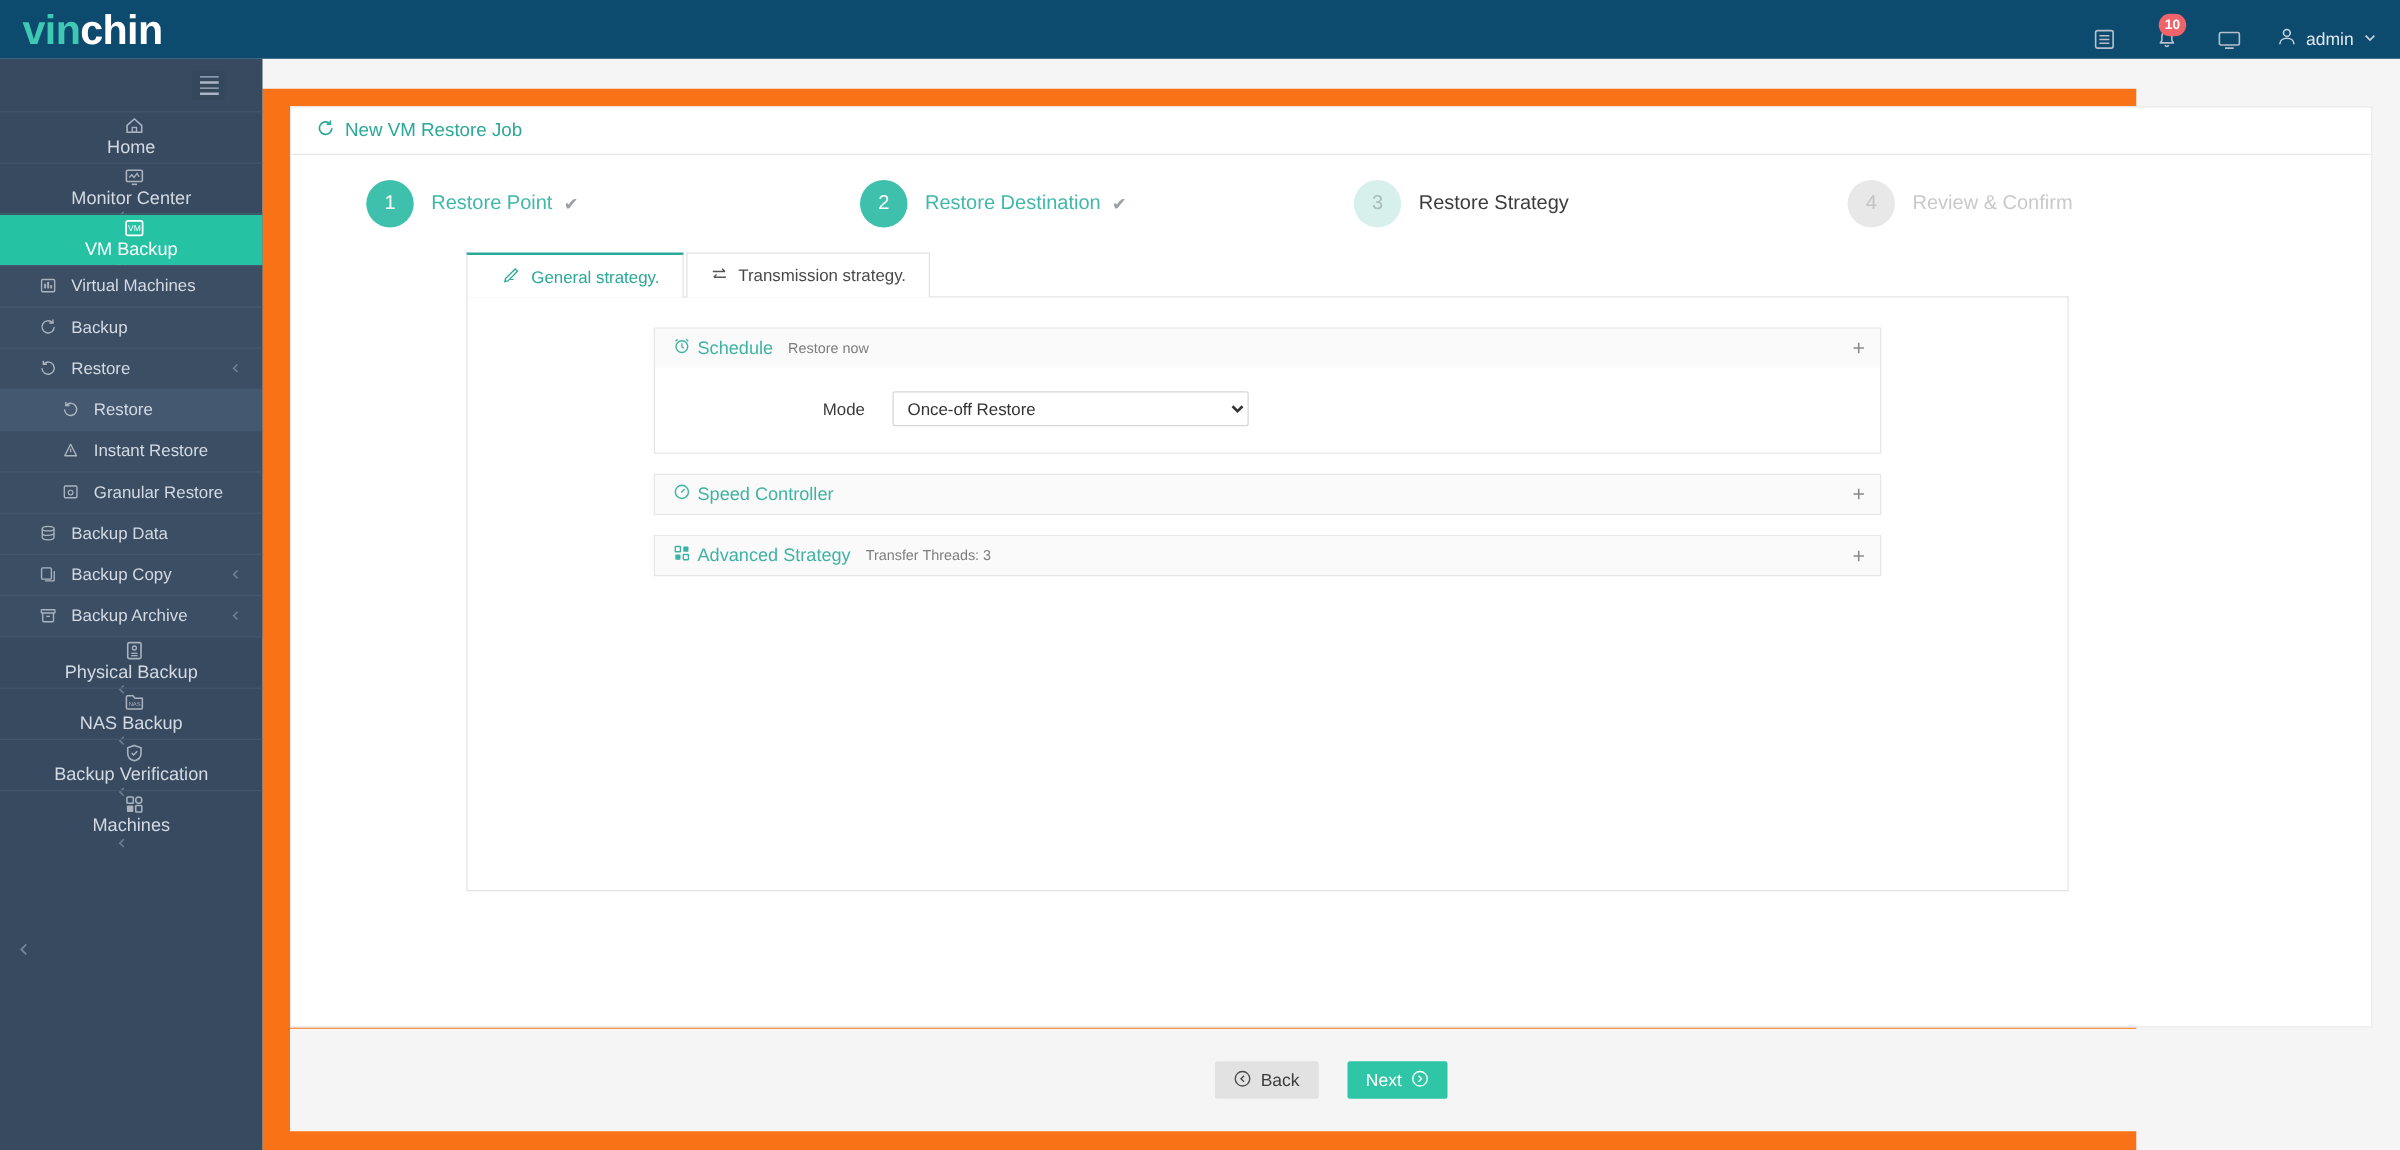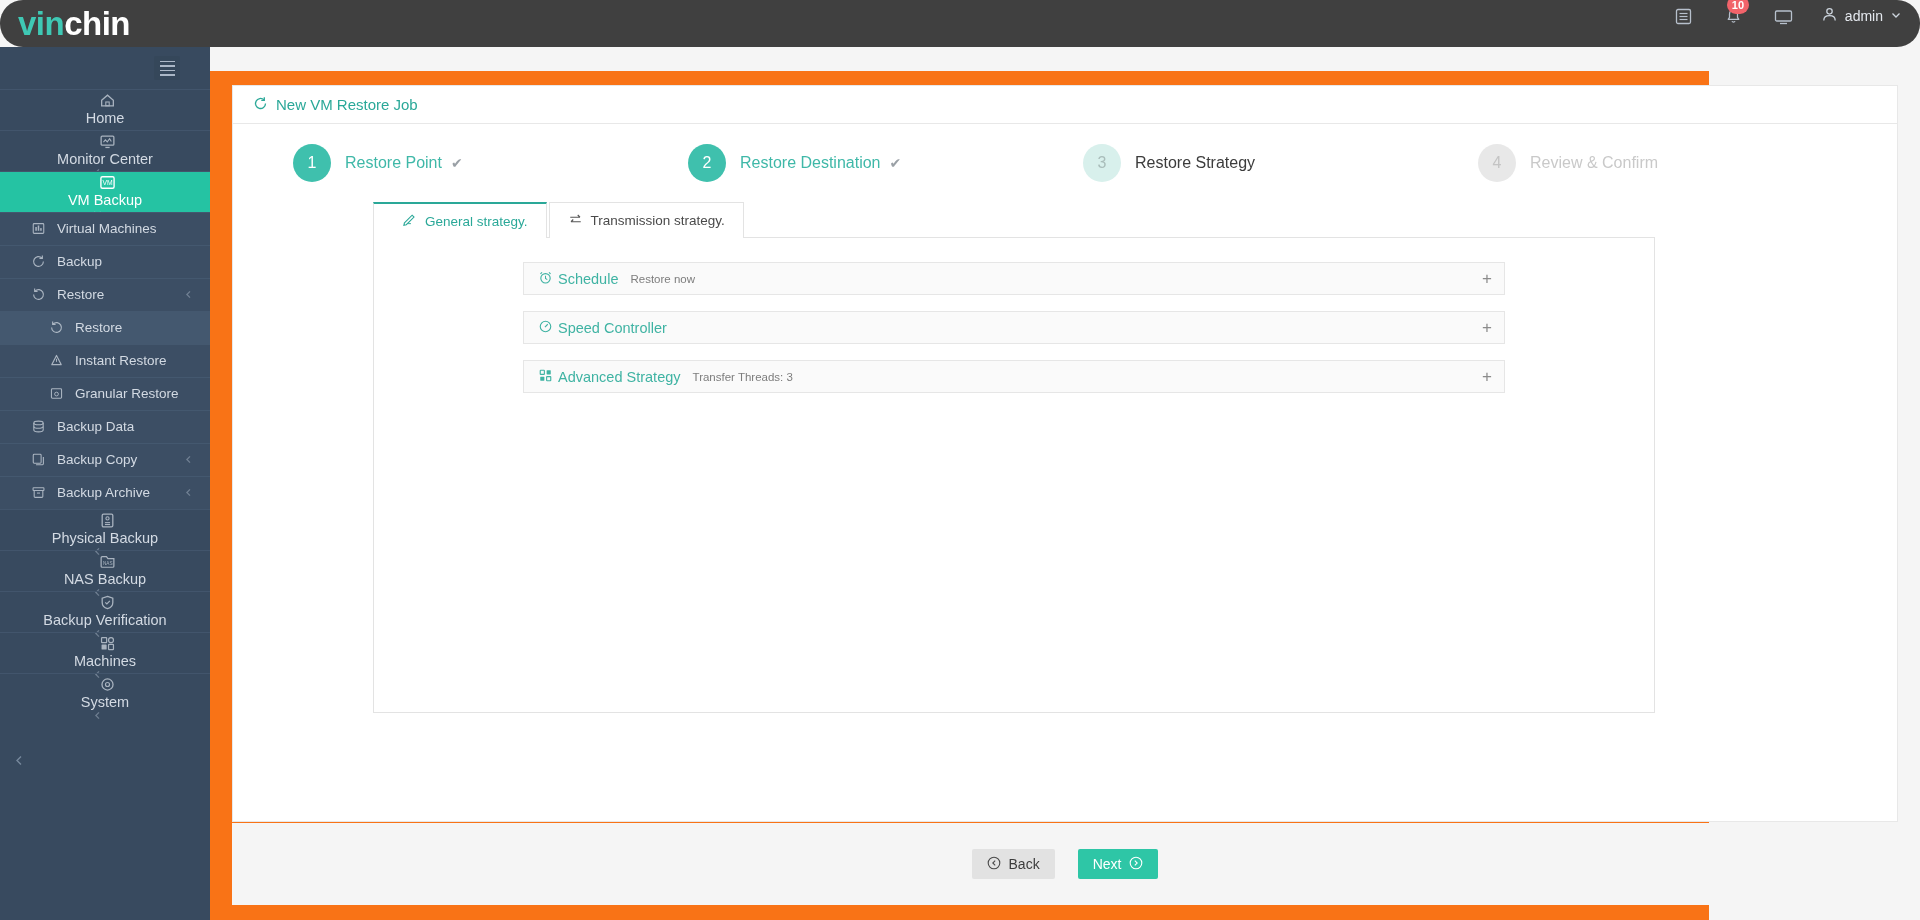--- a/index.html
+++ b/index.html
@@ -8,24 +8,23 @@
     width: 1920px; height: 920px;
     overflow: hidden;
     font-family: "Liberation Sans", sans-serif;
     background: #f5f5f5;
   }
 
   
   #topbar {
     position: absolute; top: 0; left: 0;
     width: 1920px; height: 47px;
-    background: #404040;
-    display: flex; align-items: flex-end;
+    background: #0c4a6e;
+    display: flex; align-items: flex-start;
     z-index: 30;
-    border-radius: 23px;
   }
   #logo {
     width: 210px; padding-left: 18px;
     font-size: 33px; font-weight: bold;
     letter-spacing: -0.5px;
     line-height: 47px;
   }
   #logo .vin { color: #3fc8b4; }
   #logo .chin { color: #ffffff; }
 
@@ -557,34 +556,20 @@
             <rect x="9" y="8.9" width="4.6" height="4.8" rx=".6" fill="none" stroke="#cfd7e0" stroke-width="1.15"></rect>
           </svg>
         </span>
         <span class="ni-label">Machines</span>
         <span class="ni-chev">
           <svg width="11" height="11" viewBox="0 0 11 11">
             <path d="M7 2.4 3.9 5.5 7 8.6" fill="none" stroke="#9aa8b8" stroke-width="1.3"></path>
           </svg>
         </span>
       </div>
-      <div class="nav-item lvl0 sep">
-        <span class="ni-icon">
-          <svg width="17" height="17" viewBox="0 0 16 16">
-            <circle cx="8" cy="8" r="5.2" fill="none" stroke="#cfd7e0" stroke-width="1.2"></circle>
-            <circle cx="8" cy="8" r="1.9" fill="none" stroke="#cfd7e0" stroke-width="1.1"></circle>
-          </svg>
-        </span>
-        <span class="ni-label">System</span>
-        <span class="ni-chev">
-          <svg width="11" height="11" viewBox="0 0 11 11">
-            <path d="M7 2.4 3.9 5.5 7 8.6" fill="none" stroke="#9aa8b8" stroke-width="1.3"></path>
-          </svg>
-        </span>
-      </div>
     </div>
   <div id="sidebar-collapse">
     <span>
       <svg width="13" height="13" viewBox="0 0 13 13">
           <path d="M8 2.5 4 6.5 8 10.5" fill="none" stroke="#76889c" stroke-width="1.4"></path>
         </svg>
     </span>
   </div>
 </div>
 
@@ -654,20 +639,24 @@
                   <span><svg width="15" height="15" viewBox="0 0 16 16">
                       <circle cx="8" cy="8.8" r="5" fill="none" stroke="#3fb3a3" stroke-width="1.2"></circle>
                       <path d="M8 6v3l1.9 1.2" fill="none" stroke="#3fb3a3" stroke-width="1.1"></path>
                       <path d="M4.3 2.6 2.6 4.2M11.7 2.6l1.7 1.6" fill="none" stroke="#3fb3a3" stroke-width="1.2"></path>
                     </svg></span>
                   <span>Schedule</span>
                 </span>
                 <span class="sec-sub">Restore now</span>
                 <span class="sec-plus">+</span>
               </div>
+              <div class="sec-body">
+                <div class="field-label">Mode</div>
+                <select class="field-select"><option selected="">Once-off Restore</option></select>
+              </div>
             </div>
             <div class="sec">
               <div class="sec-head">
                 <span class="sec-title">
                   <span><svg width="15" height="15" viewBox="0 0 16 16">
                       <circle cx="8" cy="8" r="5.6" fill="none" stroke="#3fb3a3" stroke-width="1.2"></circle>
                       <path d="M10.4 5.6 7.4 8.6" fill="none" stroke="#3fb3a3" stroke-width="1.2"></path>
                     </svg></span>
                   <span>Speed Controller</span>
                 </span>

